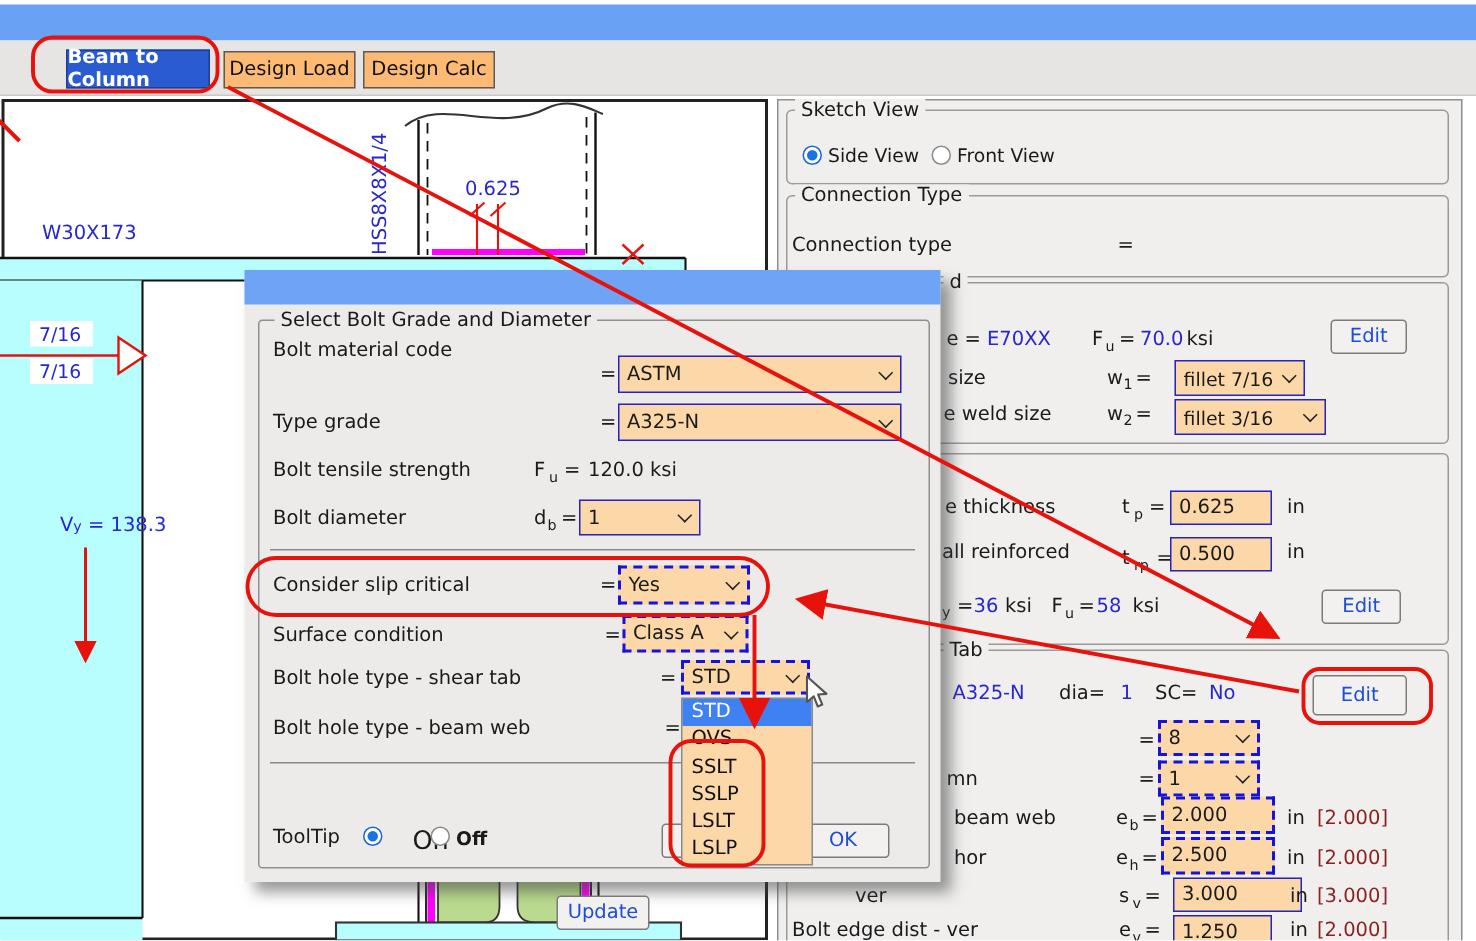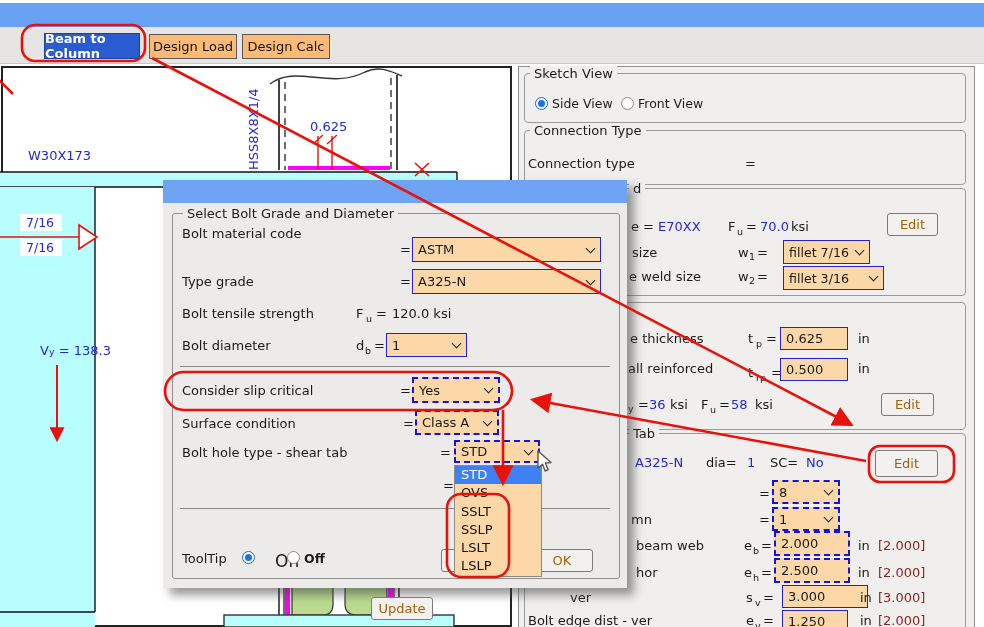--- a/index.html
+++ b/index.html
@@ -23,21 +23,21 @@
   
   .combo{position:absolute;background:#FCD8A8;border:1px solid #2323C8;display:flex;align-items:center;
          padding:0 18px 0 5px;font-size:13px;box-sizing:border-box;}
   .combo.dashed{border:2px dashed #1414DC;}
   .chev{position:absolute;right:6px;top:50%;width:6px;height:6px;margin-top:-5px;
         border-right:1.7px solid #222;border-bottom:1.7px solid #222;transform:rotate(45deg);}
   .input{position:absolute;background:#FCD8A8;border:1px solid #2323C8;font-size:13px;
          padding:1px 5px;box-sizing:border-box;display:flex;align-items:center;}
   .input.dashed{border:2px dashed #1414DC;}
   .btn{position:absolute;background:#F2F1F0;border:1px solid #7b7b7b;border-radius:3px;font-size:13px;
-       display:flex;align-items:center;justify-content:center;color:#a16207;box-sizing:border-box;}
+       display:flex;align-items:center;justify-content:center;color:#1d4ed8;box-sizing:border-box;}
   .radio{position:absolute;width:13px;height:13px;border-radius:50%;background:#fff;border:1px solid #8a8a8a;box-sizing:border-box;}
   .radio.sel{border:1.5px solid #1668d8;}
   .radio.sel::after{content:"";position:absolute;left:2px;top:2px;right:2px;bottom:2px;border-radius:50%;background:#1d72e2;}
   
   #dialog{left:163px;top:180px;width:464px;height:408px;background:#ECEBE9;
           box-shadow:7px 7px 9px rgba(70,70,70,.55);}
   #dialog-title{left:163px;top:180px;width:464px;height:23px;background:#6FA3F4;}
   #dgroup{left:172px;top:213px;width:446px;height:364px;border:1px solid #8f8f8f;border-radius:3px;}
   .dglabel{position:absolute;background:#ECEBE9;padding:0 4px;font-size:13px;}
   .sep{position:absolute;height:1px;background:#8a8a8a;}
@@ -278,20 +278,21 @@
     <span class="chev"></span>
   </div>
 
   <span class="t" style="left:182px;top:445px;">Bolt hole type - shear tab</span>
   <span class="t" style="left:440px;top:445px;">=</span>
   <div class="combo dashed" style="left:454px;top:440px;width:86px;height:23px;">
     <span>STD</span>
     <span class="chev"></span>
   </div>
 
+  <span class="t" style="left:182px;top:478px;">Bolt hole type - beam web</span>
   <span class="t" style="left:443px;top:478px;">=</span>
 
   <div class="sep" style="left:180px;top:508px;width:430px;"></div>
 
   <span class="t" style="left:182px;top:551px;">ToolTip</span>
   <span class="radio sel" style="left:242px;top:551px;"></span>
   <span class="t" style="left:275px;top:551px;font-size:17px;">On</span>
   <span class="radio" style="left:287px;top:551px;"></span>
   <span class="t" style="left:304px;top:551px;font-size:12.5px;font-weight:bold;">Off</span>
   <div class="btn" style="left:371px;top:549px;width:62px;height:23px;margin-top:48px;">Update</div>

